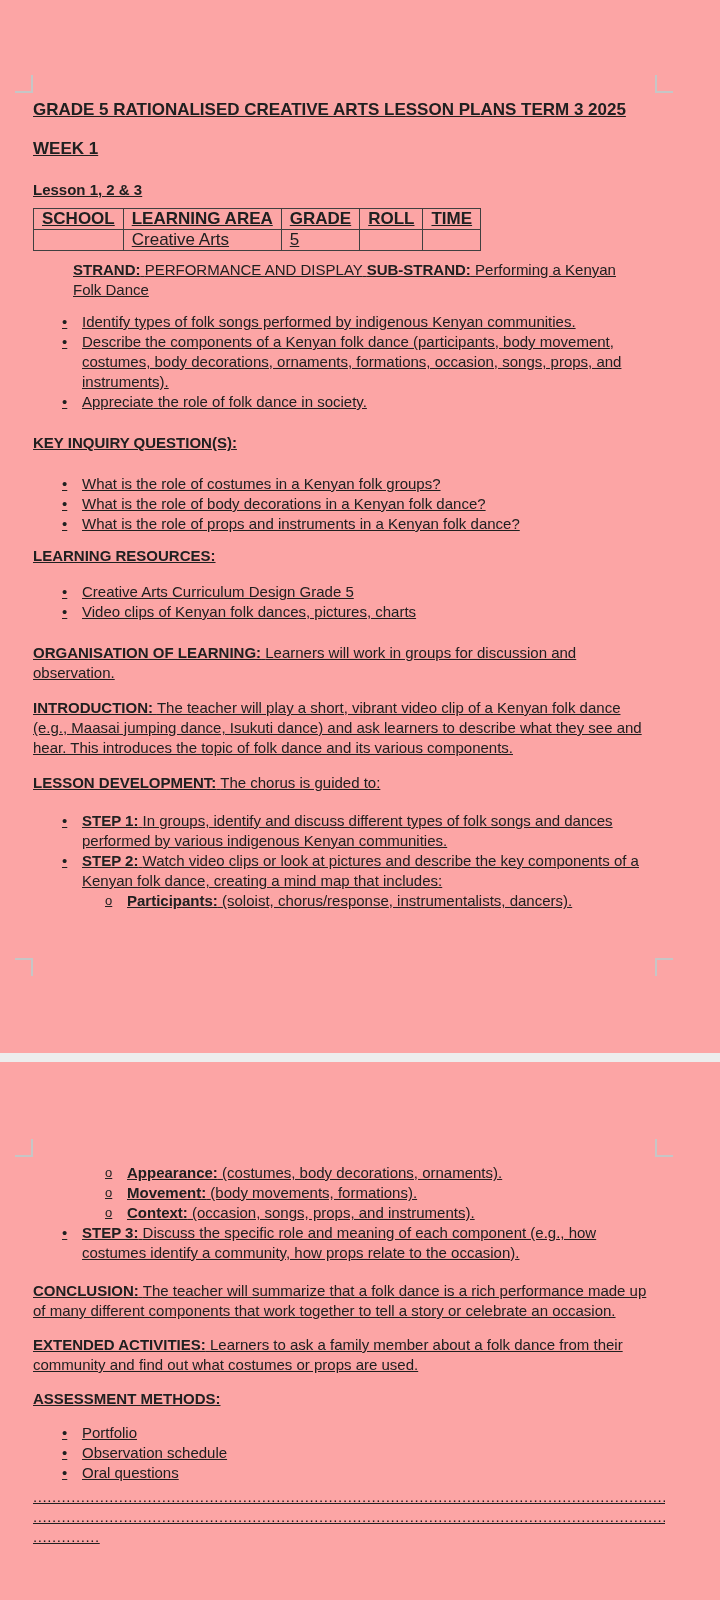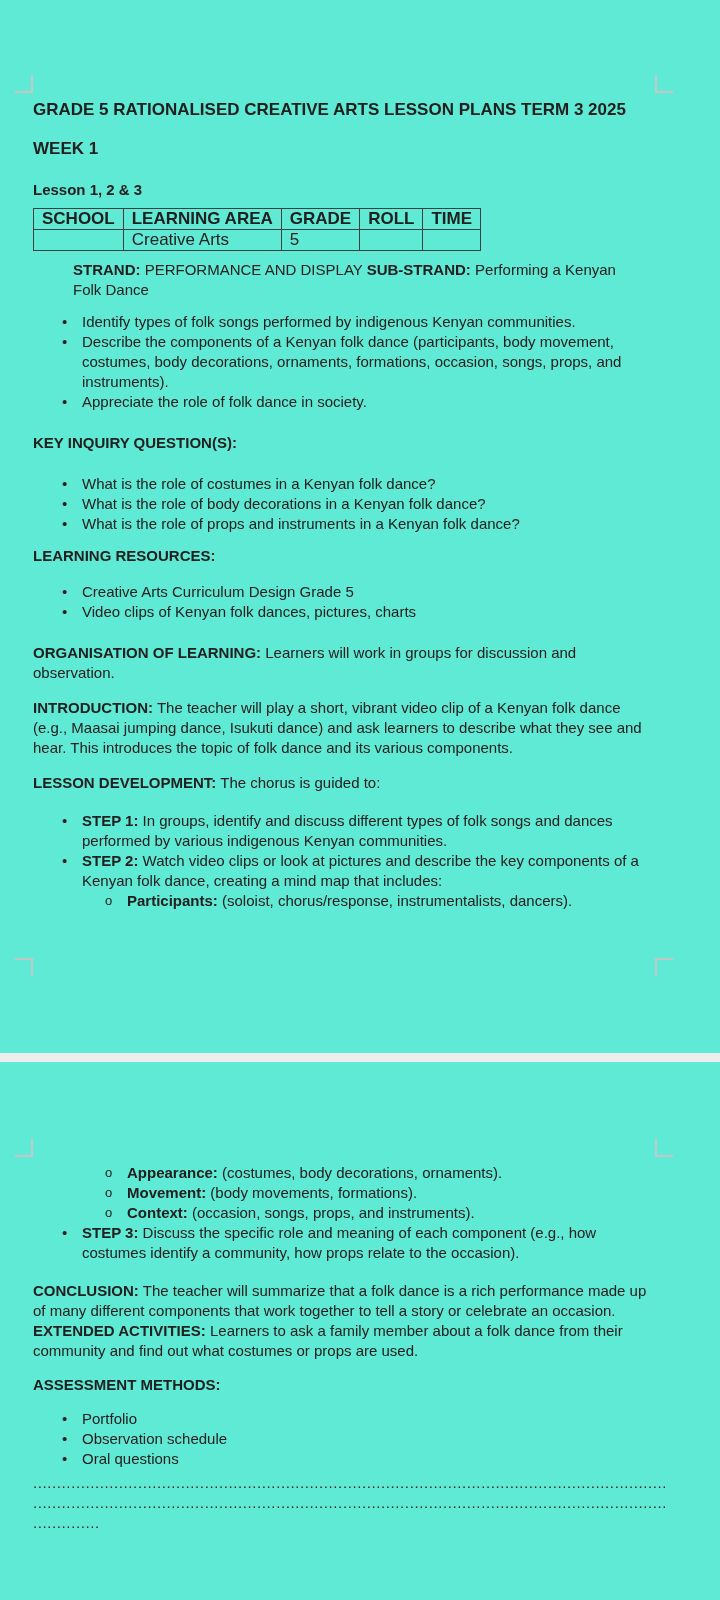--- a/index.html
+++ b/index.html
@@ -5,21 +5,21 @@
   html, body { margin: 0; padding: 0; background: #ffffff; }
   .screen {
     position: relative;
     width: 720px;
     height: 1600px;
     overflow: hidden;
     background: #ffffff;
     font-family: "Liberation Sans", sans-serif;
     color: #202020;
   }
-  .page { position: relative; background: #5eead4; }
+  .page { position: relative; background: #fca5a5; text-decoration: underline; }
   .page-1 { height: 1053px; }
   .page-2 { height: 538px; }
   .page-gap { height: 9px; background: #ededed; }
 
   
   .mark {
     position: absolute;
     width: 18px; height: 18px;
     box-sizing: border-box;
     border: 0 solid #c6c6c6;
@@ -74,21 +74,21 @@
   .list.gap21 { margin-top: 21px; }
   .list.gap16 { margin-top: 16px; }
   .list.gap18 { margin-top: 18px; }
   .list.gap14 { margin-top: 14px; }
   .li { display: flex; align-items: flex-start; }
   .li .m1 { flex: none; width: 20px; padding-left: 29px; font-size: 15px; }
   .li .m2 { flex: none; width: 22px; padding-left: 72px; font-size: 13px; line-height: 20px; }
   .li .t  { flex: 1 1 auto; }
 
   .mt-concl  { margin-top: 18px; }
-  .mt-ext    { }
+  .mt-ext    { margin-top: 14px; }
   .mt-assess { margin-top: 14px; }
   .mt-refl   { margin-top: 16px; }
 
   .dots { margin-top: 4px; }
   .dotline {
     width: 632px;
     white-space: nowrap;
     overflow: hidden;
     letter-spacing: 0.6px;
     line-height: 20px;
@@ -161,21 +161,21 @@
           <span class="m1">•</span>
           <span class="t">Appreciate the role of folk dance in society.</span>
         </div>
       </div>
 
       <p class="para b mt-heading">KEY INQUIRY QUESTION(S):</p>
 
       <div class="list gap21">
         <div class="li">
           <span class="m1">•</span>
-          <span class="t">What is the role of costumes in a Kenyan folk dance?</span>
+          <span class="t">What is the role of costumes in a Kenyan folk groups?</span>
         </div>
         <div class="li">
           <span class="m1">•</span>
           <span class="t">What is the role of body decorations in a Kenyan folk dance?</span>
         </div>
         <div class="li">
           <span class="m1">•</span>
           <span class="t">What is the role of props and instruments in a Kenyan folk dance?</span>
         </div>
       </div>

